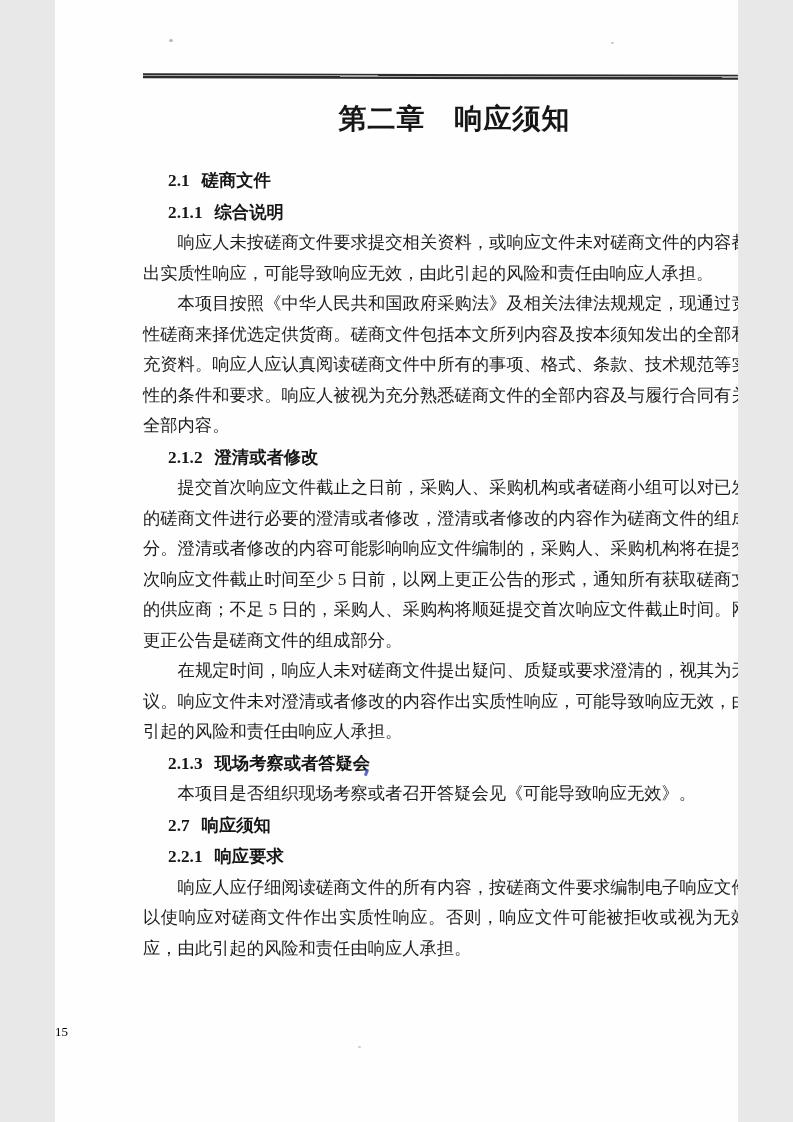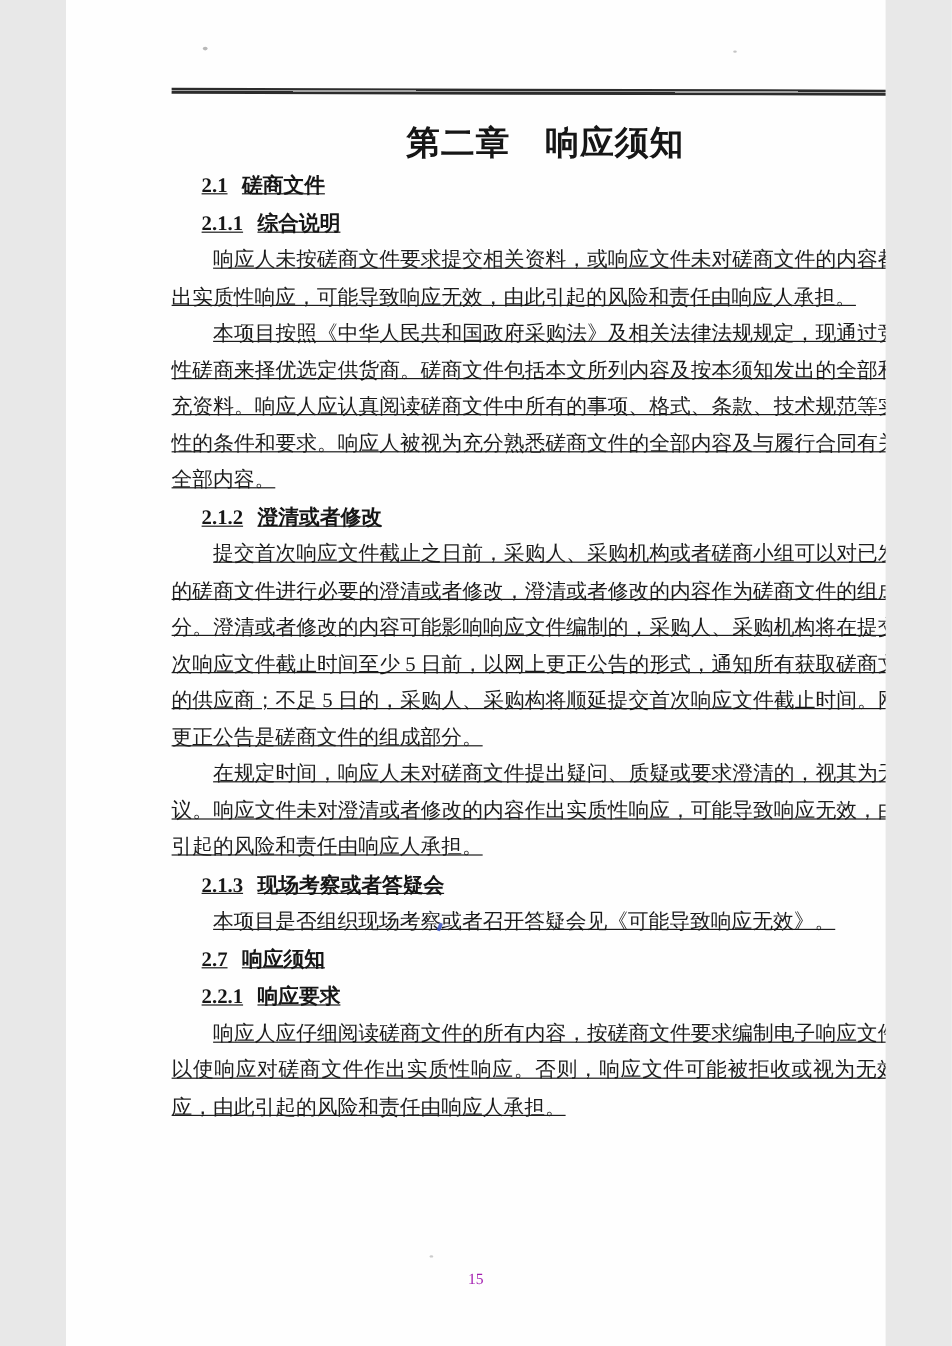--- a/index.html
+++ b/index.html
@@ -25,48 +25,48 @@
     margin:20px 0 0 0;
     text-align:center;
     font-size:28px;
     line-height:40px;
     font-weight:700;
     letter-spacing:1px;
     font-family:"Liberation Sans","DejaVu Sans",sans-serif;
     color:#161616;
   }
   .body{
+    margin-top:26px;
     font-size:17.3px;
     line-height:30.5px;
     text-align:justify;
-    text-decoration:underline;
   }
   .h{
     margin:0;
     padding-left:25px;
     font-size:17.3px;
     line-height:30.5px;
     font-weight:700;
     font-family:"Liberation Sans","DejaVu Sans",sans-serif;
     color:#161616;
   }
   .h .num{
     margin-right:12px;
     font-family:"Liberation Serif","DejaVu Serif",serif;
     font-weight:700;
   }
   .body p{
     margin:0;
     text-indent:2em;
   }
   .page-num{
-    position:absolute;left:0;right:0;top:1058px;
-    text-align:center;
+    position:absolute;left:0;right:0;top:1024px;
+    text-align:left;
     font-size:13px;
-    color:#a21caf;
+    color:#000000;
     font-family:"Liberation Serif","DejaVu Serif",serif;
   }
   
   .speck{position:absolute;border-radius:50%;}
   .speck-1{left:114px;top:39px;width:4px;height:3px;background:#9a9a9a;opacity:.7;}
   .speck-2{left:556px;top:42px;width:3px;height:2px;background:#ababab;opacity:.7;}
   .speck-3{left:310px;top:769px;width:3px;height:7px;background:#3b53c4;opacity:.85;border-radius:1px;transform:rotate(22deg);}
   .speck-4{left:303px;top:1046px;width:3px;height:2px;background:#b5b5b5;opacity:.7;}
 </style>
 </head>

